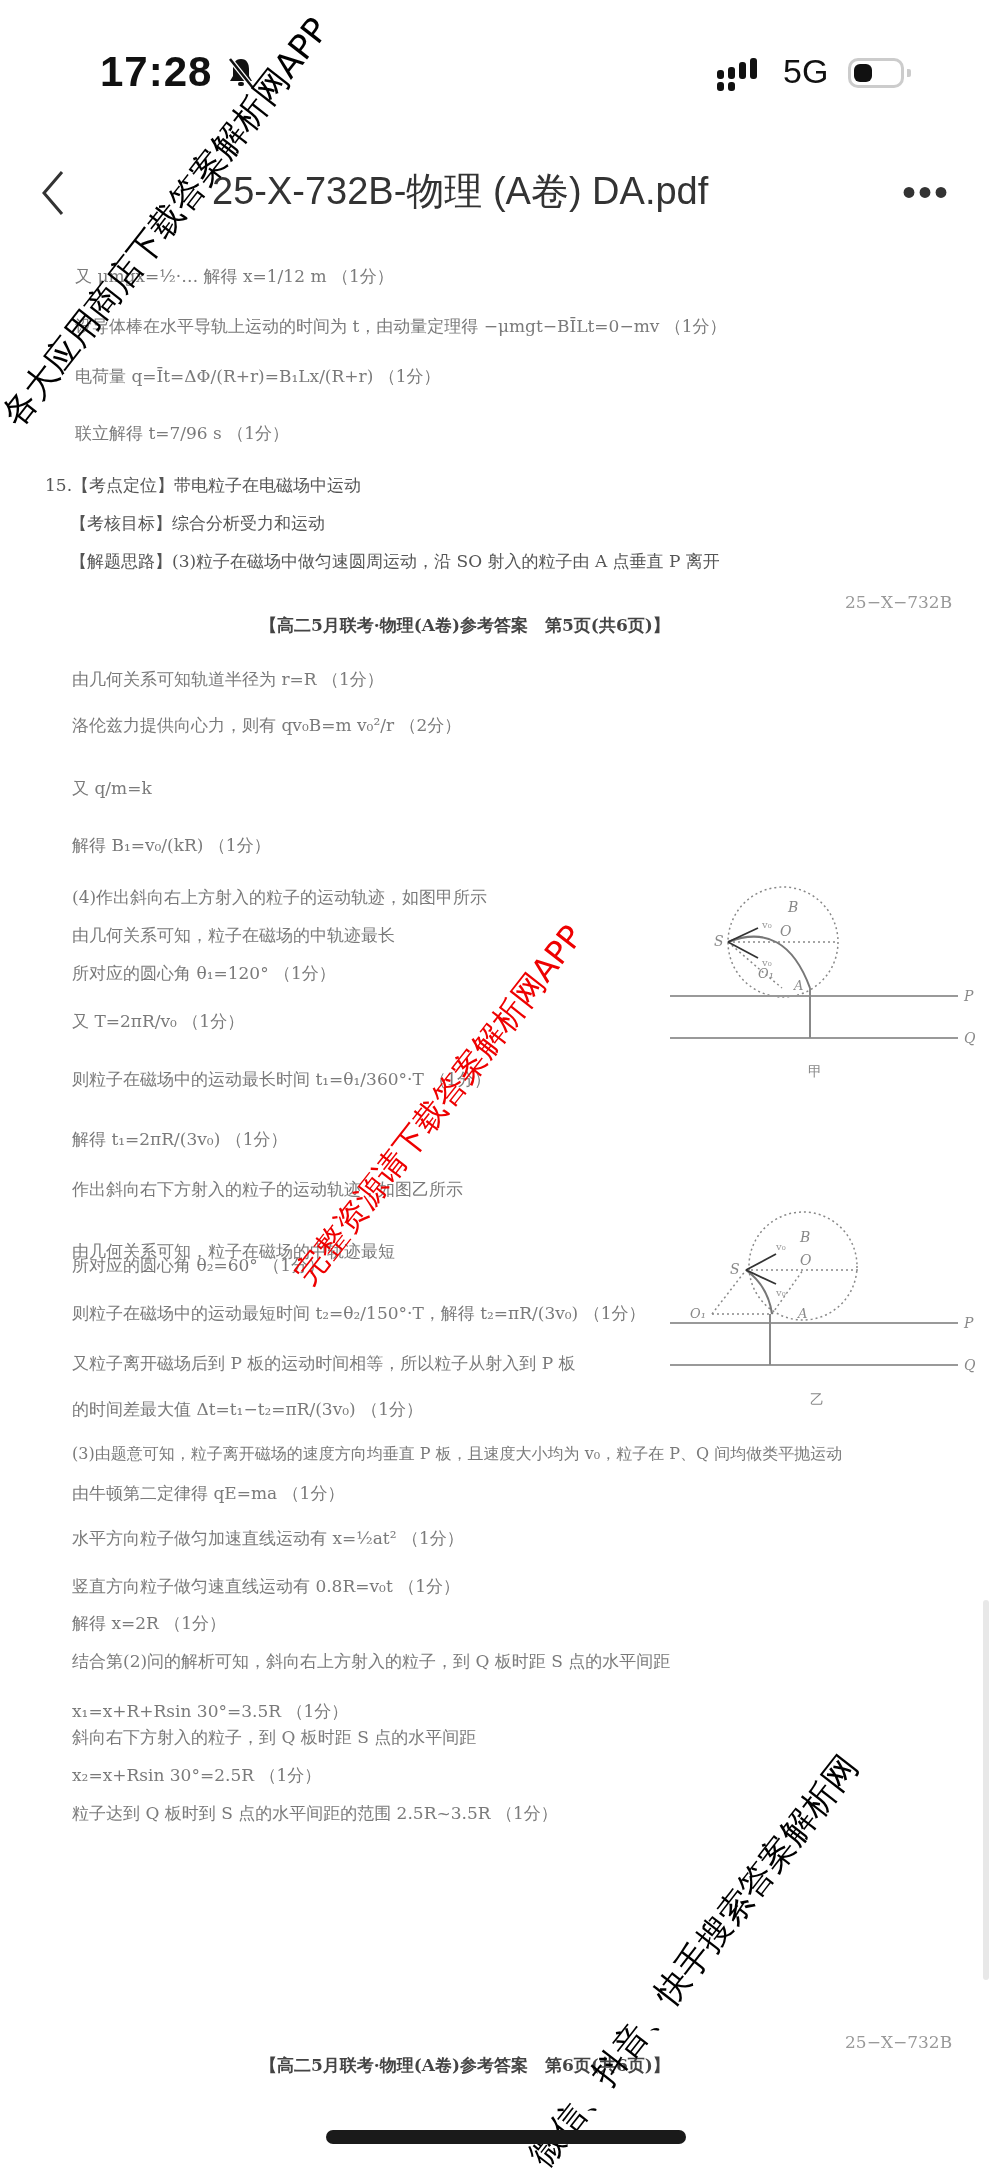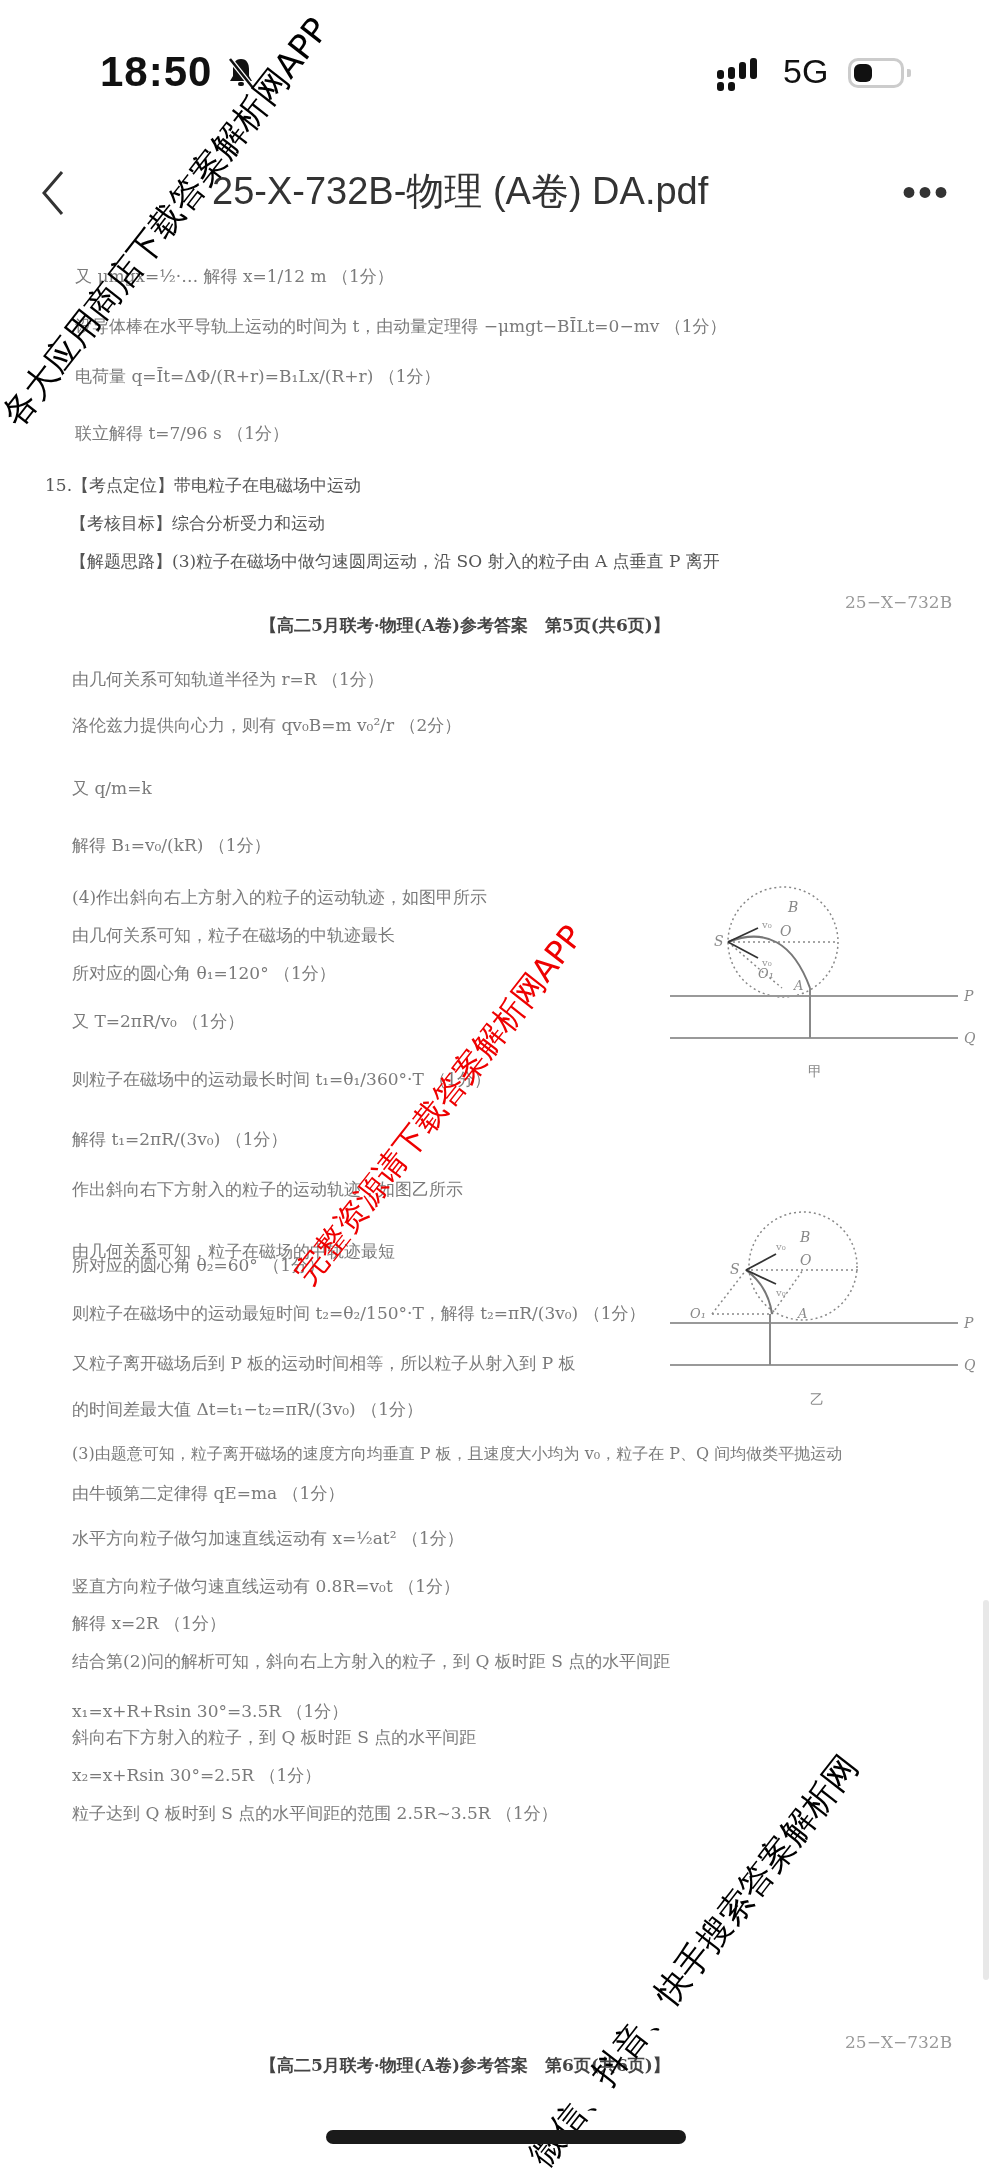--- a/index.html
+++ b/index.html
@@ -26,21 +26,21 @@
   .scrollbar { position:absolute; left:983px; top:1600px; width:6px; height:380px; background:#e8e8e8; border-radius:3px; }
   .home { position:absolute; left:326px; top:2130px; width:360px; height:14px; background:#1a1a1a; border-radius:7px; }
   .wm { position:absolute; font-family:"DejaVu Sans", sans-serif; white-space:nowrap; transform-origin:left bottom; pointer-events:none; }
   .wm.black { color:#000; }
   .wm.red { color:#ee0000; }
 </style>
 </head>
 <body>
 
 <div class="status-bar">
-  <span class="time">18:50</span>
+  <span class="time">17:28</span>
   <svg class="mute" viewBox="0 0 30 34">
     <path d="M15 3 C9 3 7 8 7 13 L7 20 L4 25 L26 25 L23 20 L23 13 C23 8 21 3 15 3 Z" fill="#111"></path>
     <rect x="12" y="26" width="6" height="4" rx="2" fill="#111"></rect>
     <line x1="4" y1="3" x2="27" y2="32" stroke="#fff" stroke-width="5"></line>
     <line x1="4" y1="3" x2="27" y2="32" stroke="#111" stroke-width="2.5"></line>
   </svg>
   <svg class="signal" viewBox="0 0 48 34">
     <rect x="0" y="12" width="7" height="9" rx="3" fill="#111"></rect>
     <rect x="0" y="24" width="7" height="9" rx="3" fill="#111"></rect>
     <rect x="11" y="9" width="7" height="12" rx="3" fill="#111"></rect>

